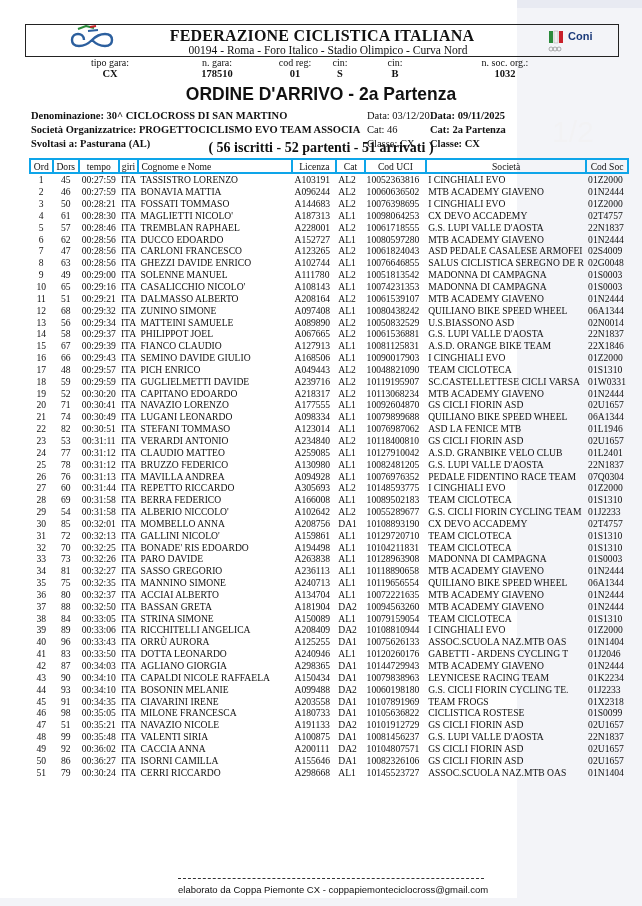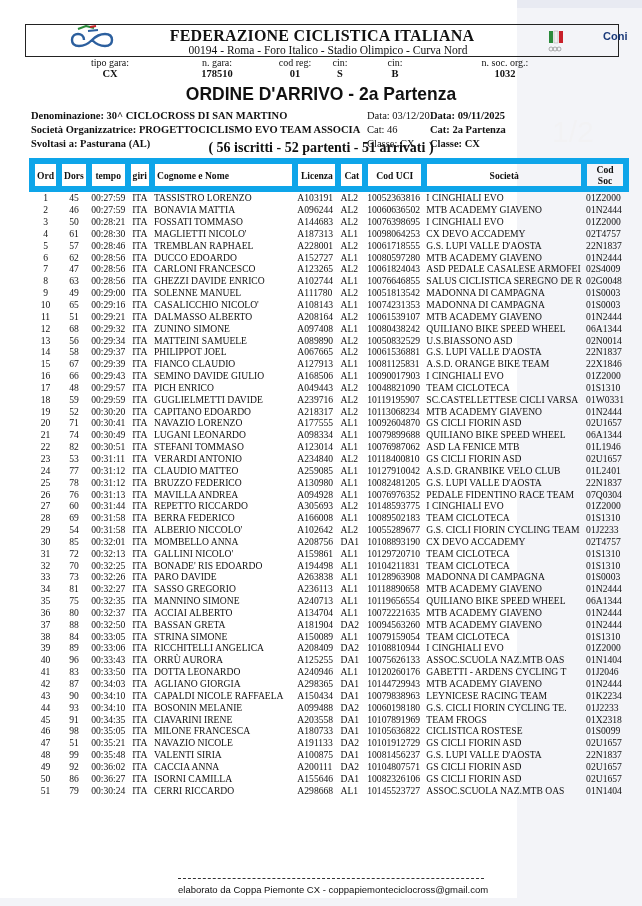--- a/index.html
+++ b/index.html
@@ -4,31 +4,31 @@
 <style>
   html, body { margin:0; padding:0; }
   body { width:642px; height:906px; background:#f3f4f8; font-family:"Liberation Serif", serif; color:#111; position:relative; overflow:hidden; }
   .page { position:absolute; left:0; top:8px; width:517px; height:898px; background:#fff; }
   .topbar { position:absolute; left:0; top:0; width:642px; height:8px; background:#e8eaf2; }
   .hdrbox { position:absolute; left:25px; top:24px; width:592px; height:31px; border:1px solid #222; }
   .logo-fci { position:absolute; left:38px; top:0px; width:60px; height:30px; }
   .fed-title { position:absolute; left:0; right:0; top:2px; text-align:center; font-weight:bold; font-size:16px; letter-spacing:0.2px; }
   .fed-addr { position:absolute; left:12px; right:0; top:19px; text-align:center; font-size:11.5px; }
   .coni { position:absolute; left:520px; top:2px; width:60px; height:28px; }
-  .coni-text { position:absolute; left:22px; top:3px; font-family:"Liberation Sans", sans-serif; font-weight:bold; font-size:11px; color:#1a3a7a;margin-left:35px; }
+  .coni-text { position:absolute; left:22px; top:3px; font-family:"Liberation Sans", sans-serif; font-weight:bold; font-size:11px; color:#1a3a7a; }
   .meta { position:absolute; font-size:10px; text-align:center; }
   .meta .lab { display:block;text-align:center; }
   .meta .val { display:block; font-weight:bold; font-size:10.5px; }
   .h-ordine { position:absolute; left:0; width:642px; top:83px; text-align:center; font-weight:bold; font-size:19px; font-family:"Liberation Sans", sans-serif; transform:scaleX(0.92); }
   .info { position:absolute; font-size:10.5px; font-weight:bold; white-space:nowrap; }
   .info .n { font-weight:normal; }
   .counts { position:absolute; left:0; width:642px; top:140px; text-align:center; font-weight:bold; font-size:14px; }
   .watermark { position:absolute; left:552px; top:115px; font-size:30px; color:#f2f2f4; font-family:"Liberation Sans", sans-serif; }
   table.res { position:absolute; left:29px; top:158px; width:600px; border-collapse:collapse; font-size:9.6px; }
-  table.res th { border:6px solid #0ea5e9; font-weight:bold; padding:0 2px; height:12px; font-size:9.6px; }
+  table.res th { border:2px solid #0ea5e9; font-weight:normal; padding:0 2px; height:12px; font-size:9.6px; }
   table.res th.l { text-align:left; }
   table.res td { height:11.85px; padding:0 2px; white-space:nowrap; overflow:hidden; }
   td.c { text-align:center; }
   .footer-line { position:absolute; left:178px; top:878px; width:306px; border-top:1px dashed #333; }
   .footer { position:absolute; left:178px; top:884px; font-family:"Liberation Sans", sans-serif; font-size:9.5px; }
 </style>
 </head>
 <body>
 
 <div class="topbar"></div>

